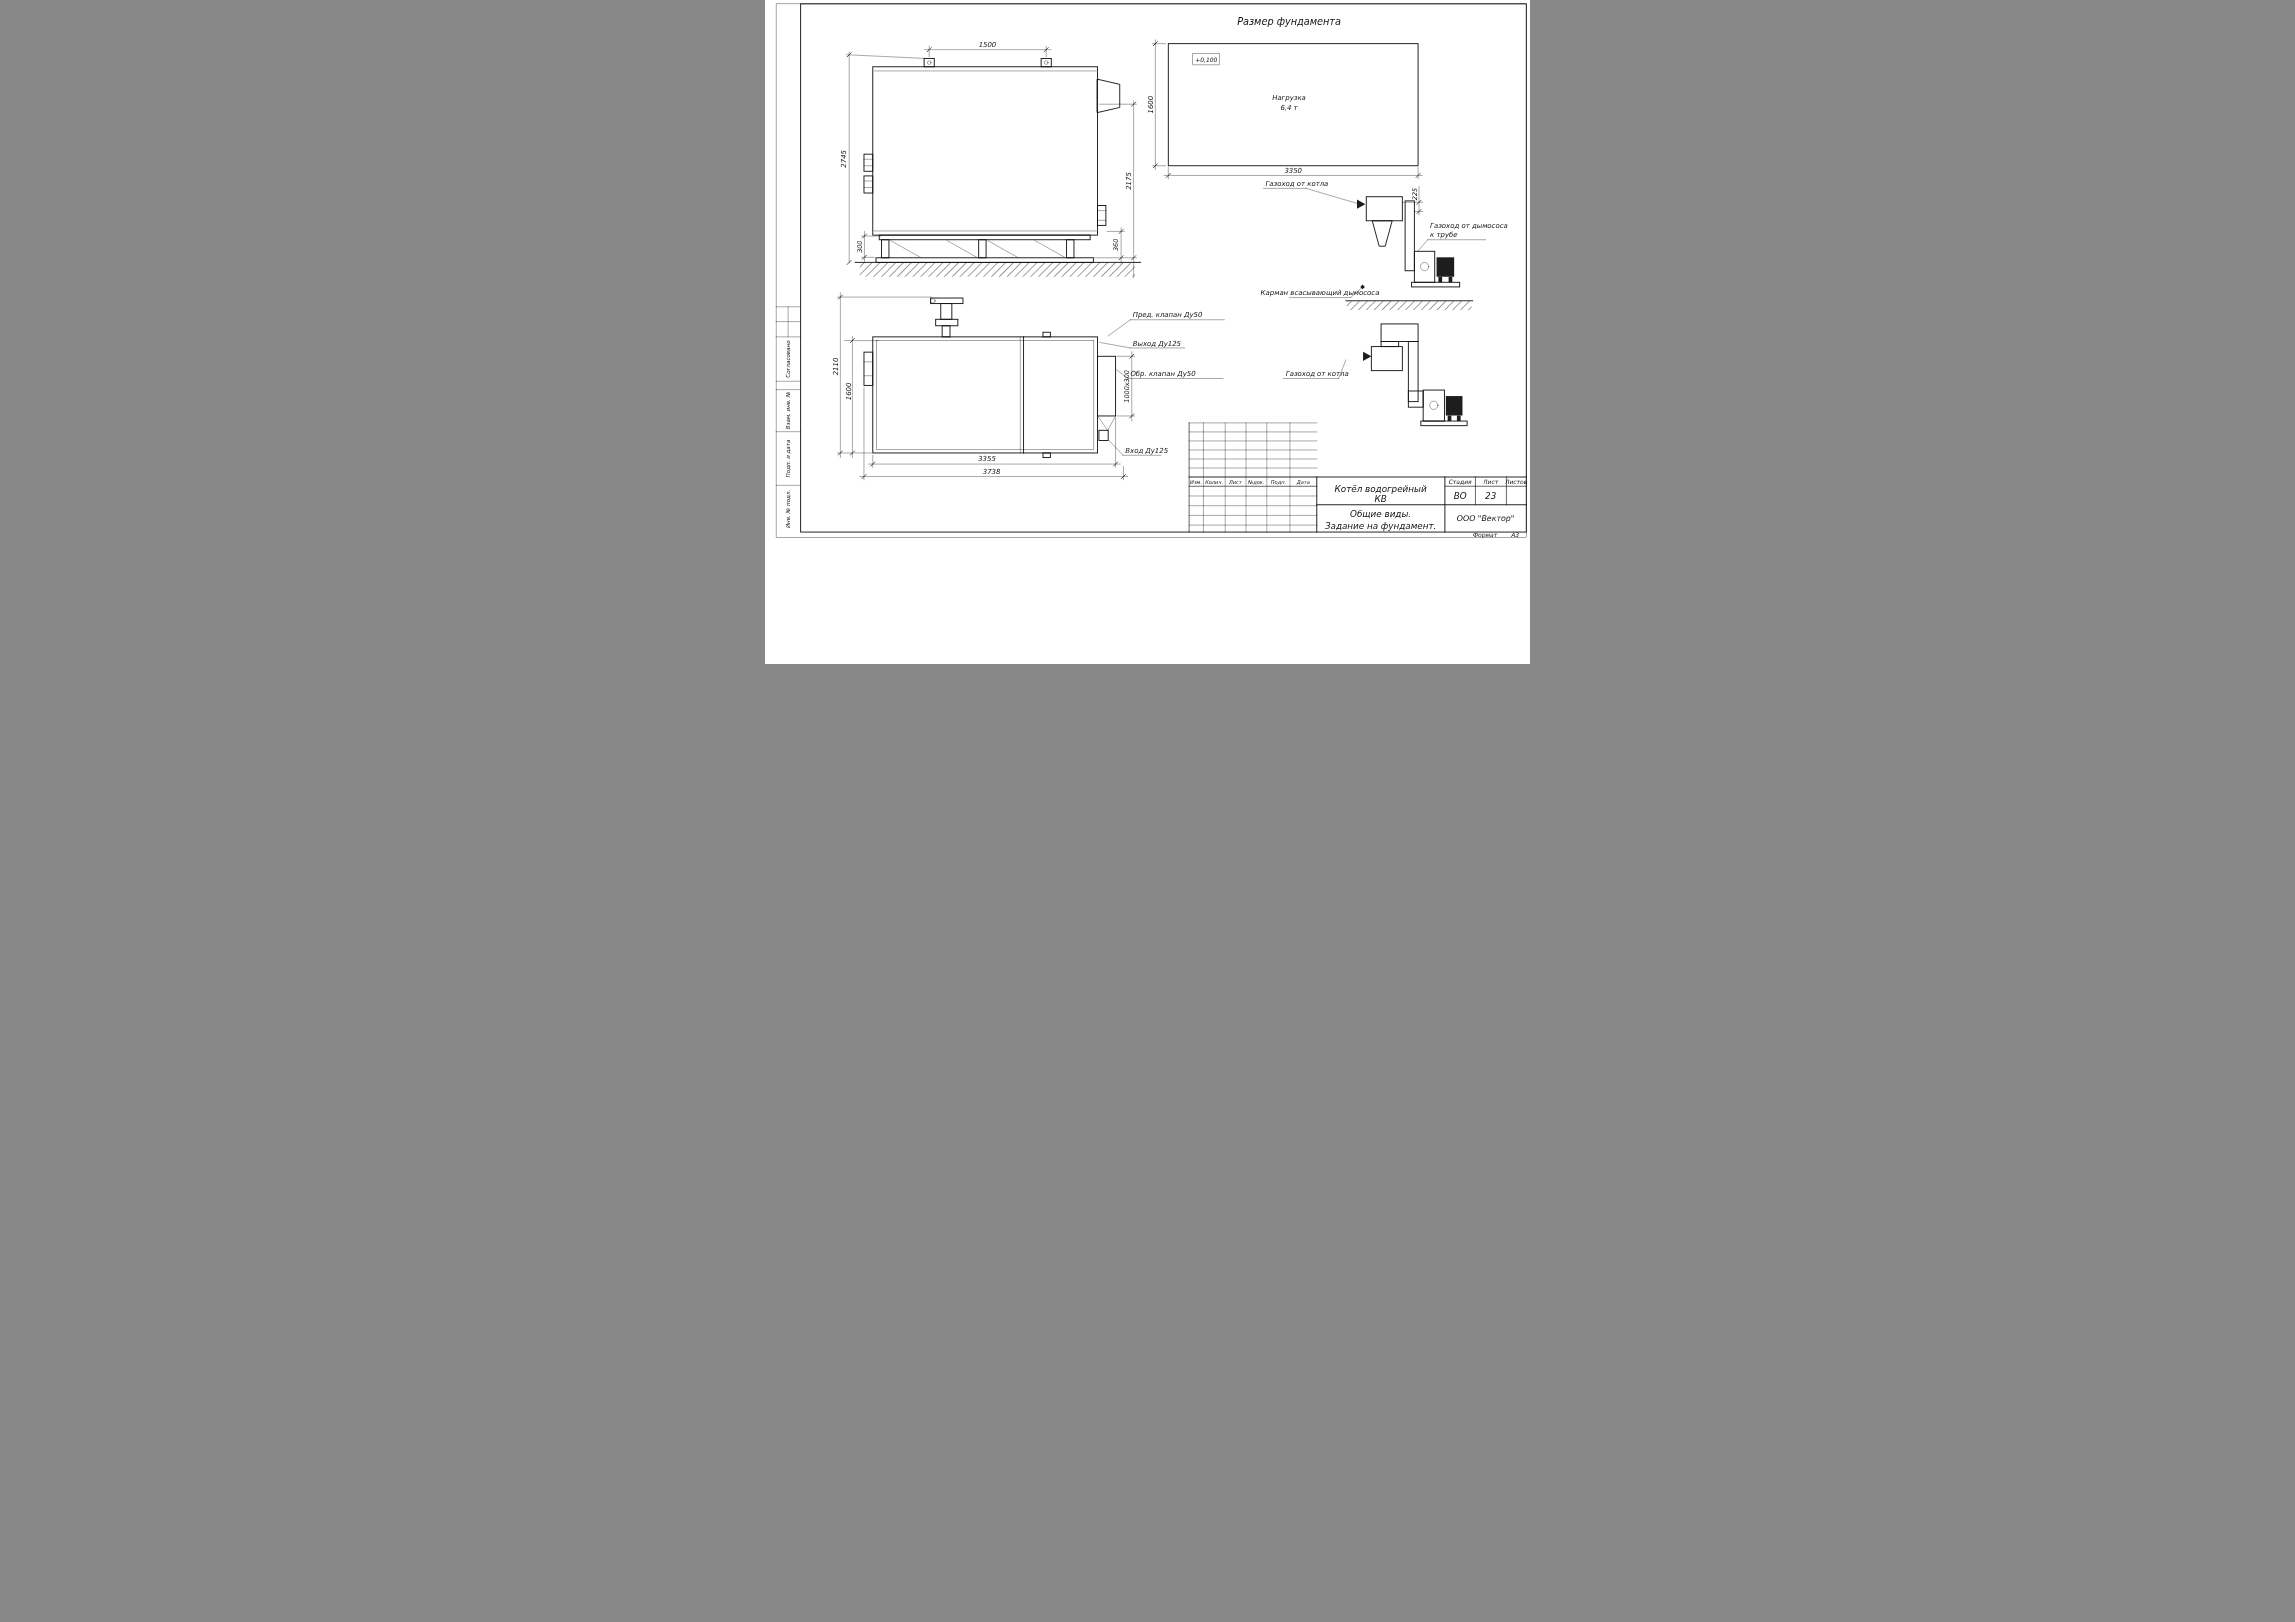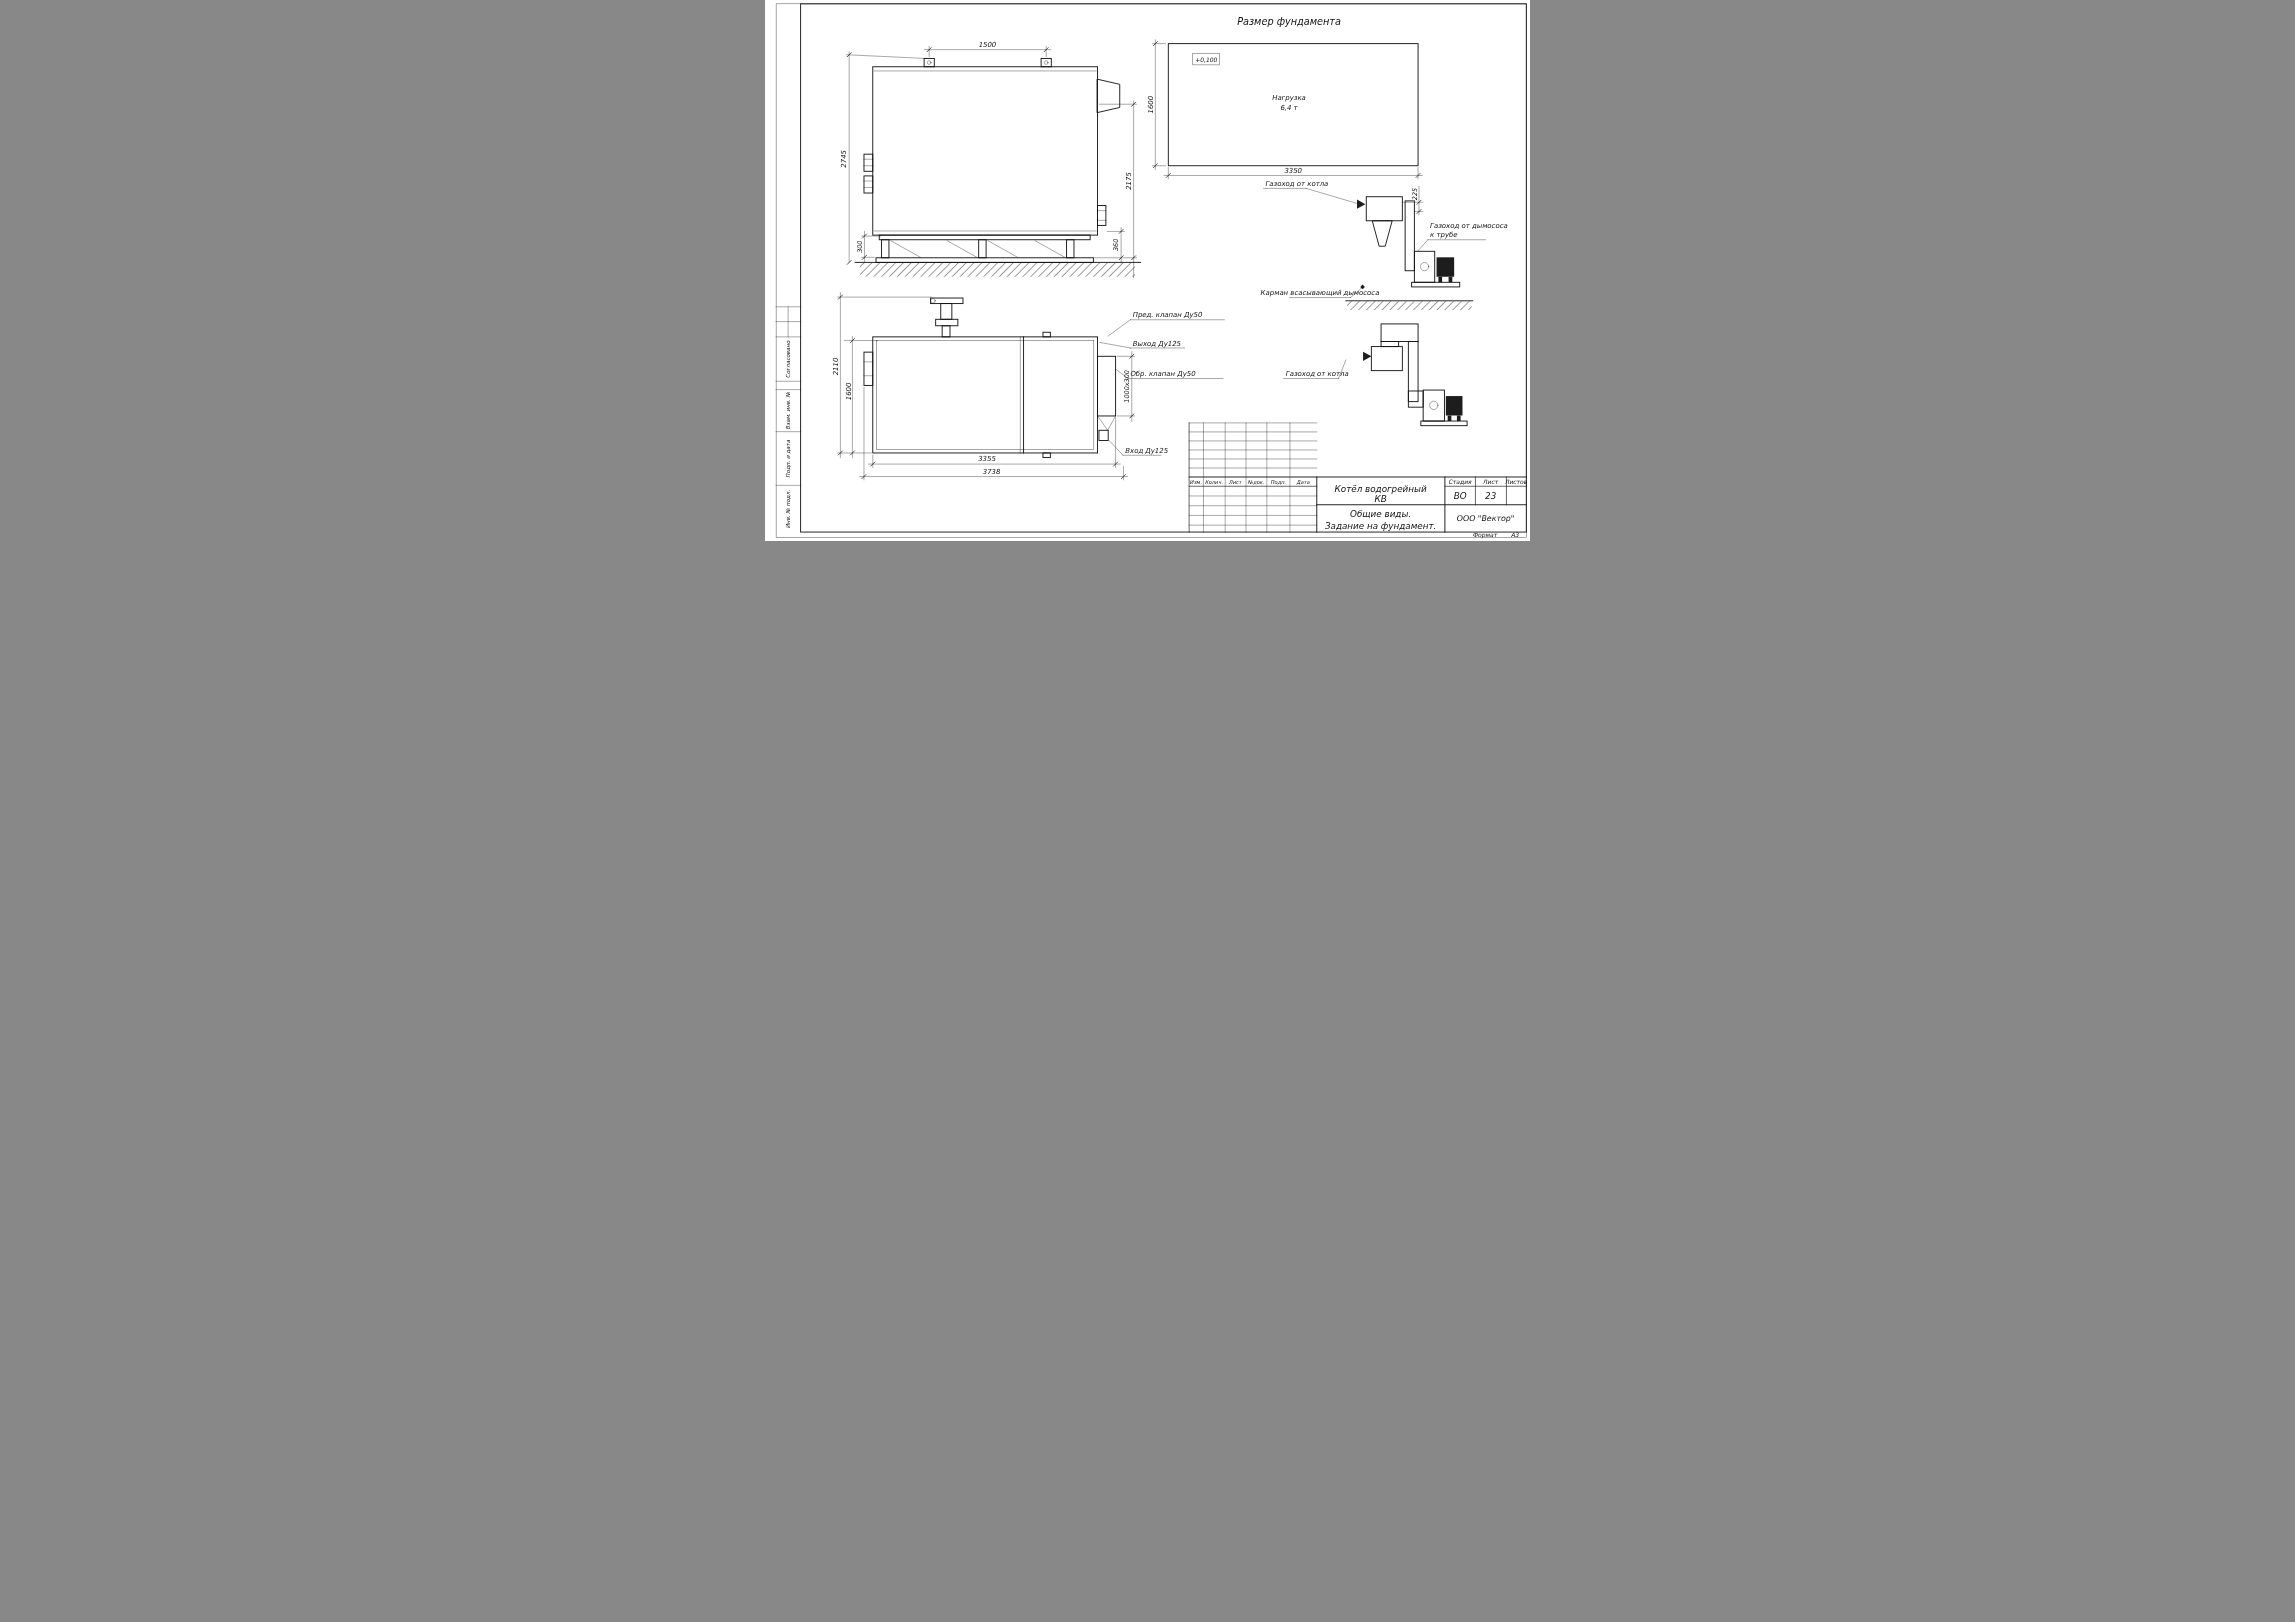--- a/index.html
+++ b/index.html
@@ -1,16 +1,16 @@
 <!DOCTYPE html>
 <html style="font-size:7.4px"><head>
 <meta charset="utf-8">
 <style>
   html,body{margin:0;padding:0;background:#888;}
-  .sheet{width:765px;height:541px;background:#ffffff;position:relative;margin:0 auto;
+  .sheet{width:765px;height:664px;background:#ffffff;position:relative;margin:0 auto;
          font-family:"DejaVu Sans",sans-serif;}
   svg{display:block;}
   .t2{stroke:#141414;stroke-width:2;fill:none;stroke-linecap:square;}
   .t15{stroke:#141414;stroke-width:1.4;fill:none;stroke-linecap:square;}
   .t1{stroke:#141414;stroke-width:0.8;fill:none;stroke-linecap:square;}
   .tick{stroke:#141414;stroke-width:1.6;fill:none;}
   .blk{fill:#1d1d1d;stroke:none;}
   .txt{fill:#111;font-style:italic;font-family:"DejaVu Sans",sans-serif;}
   .s11{font-size:11px;} .s12{font-size:12px;} .s13{font-size:13px;}
   .s14{font-size:14px;} .s15{font-size:15px;} .s17{font-size:17px;}

